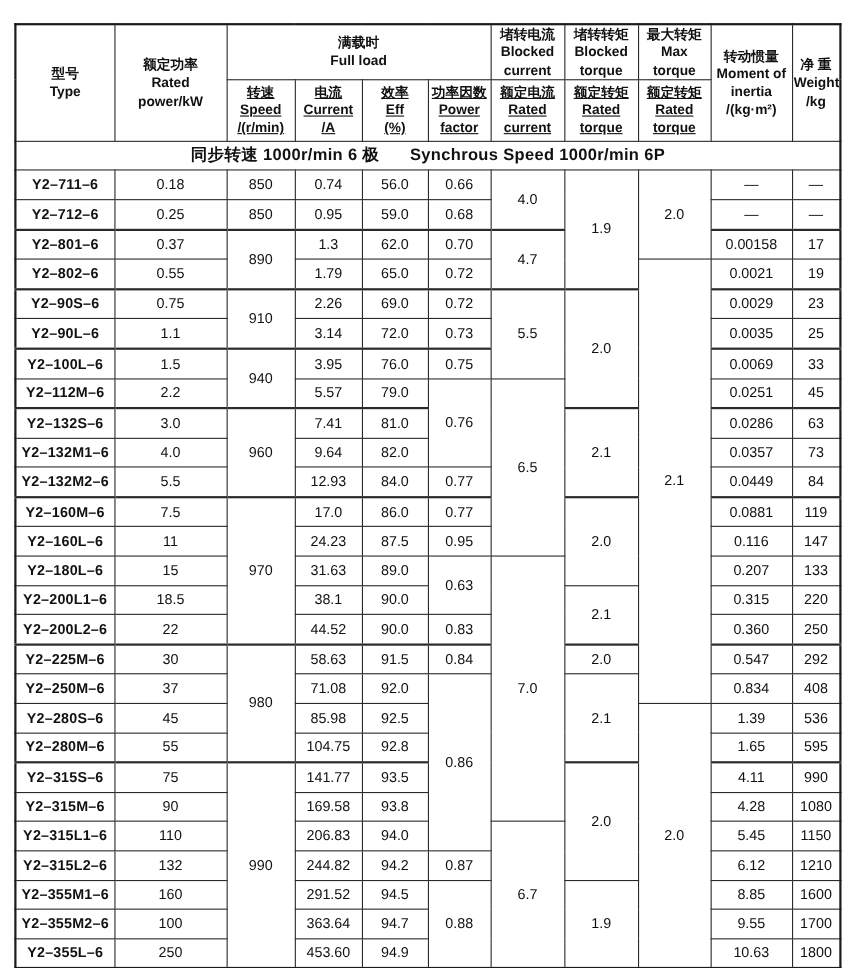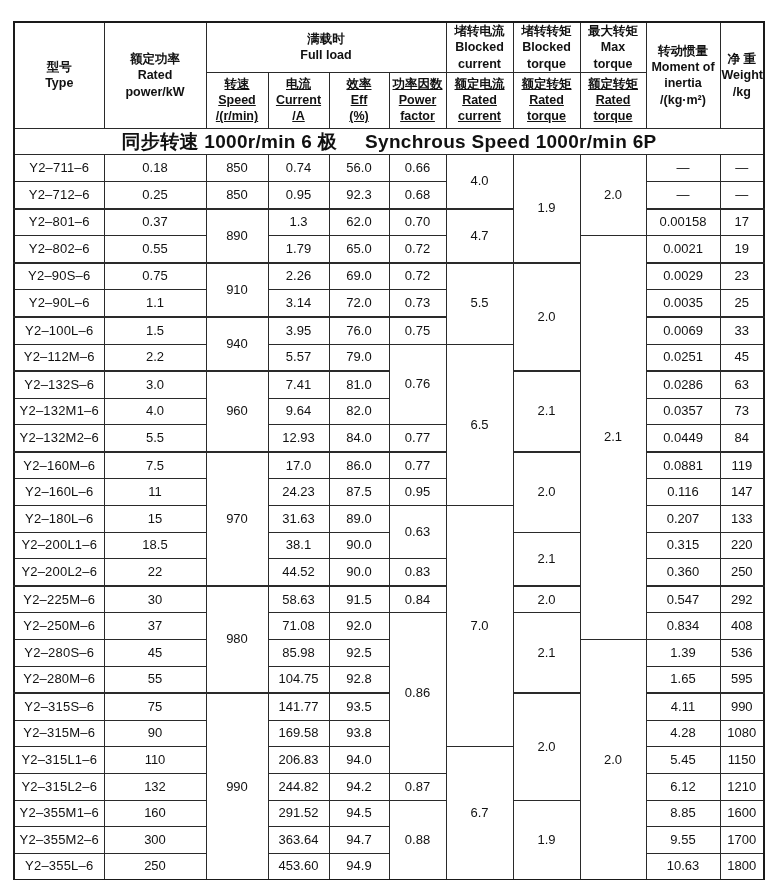--- a/index.html
+++ b/index.html
@@ -33,26 +33,26 @@
     font-weight:bold;
     white-space:pre-line;
     font-size:12.5px;
     line-height:1.3;
   }
   .spec thead tr.h1 th{height:40px;}
   .spec thead tr.h2 th{height:55px;text-decoration:underline;}
   tr.sync td{
     height:41px;
     font-weight:bold;
-    font-size:19px;
+    font-size:15px;
     letter-spacing:.3px;
   }
   tr.sync .cn{margin-right:28px;}
   .spec tbody td{height:25.6px;}
-  .spec tbody td.model{font-weight:normal;letter-spacing:.2px;}
+  .spec tbody td.model{font-weight:bold;letter-spacing:.2px;}
   .spec tbody tr.grp td{border-top-width:2px;}
   
   col.c1{width:90px}col.c2{width:102px}col.c3{width:62px}col.c4{width:61px}
   col.c5{width:60px}col.c6{width:57px}col.c7{width:67px}col.c8{width:67px}
   col.c9{width:66px}col.c10{width:74px}col.c11{width:44px}
 </style>
 </head>
 <body>
 
 <div class="page">
@@ -138,21 +138,21 @@
           <td rowspan="4">1.9</td>
           <td rowspan="3">2.0</td>
           <td>—</td>
           <td>—</td>
         </tr>
         <tr>
           <td class="model">Y2–712–6</td>
           <td>0.25</td>
           <td>850</td>
           <td>0.95</td>
-          <td>92.3</td>
+          <td>59.0</td>
           <td>0.68</td>
           <td>—</td>
           <td>—</td>
         </tr>
         <tr class="grp">
           <td class="model">Y2–801–6</td>
           <td>0.37</td>
           <td rowspan="2">890</td>
           <td>1.3</td>
           <td>62.0</td>
@@ -366,21 +366,21 @@
           <td>160</td>
           <td>291.52</td>
           <td>94.5</td>
           <td rowspan="3">0.88</td>
           <td rowspan="3">1.9</td>
           <td>8.85</td>
           <td>1600</td>
         </tr>
         <tr>
           <td class="model">Y2–355M2–6</td>
-          <td>300</td>
+          <td>100</td>
           <td>363.64</td>
           <td>94.7</td>
           <td>9.55</td>
           <td>1700</td>
         </tr>
         <tr>
           <td class="model">Y2–355L–6</td>
           <td>250</td>
           <td>453.60</td>
           <td>94.9</td>

